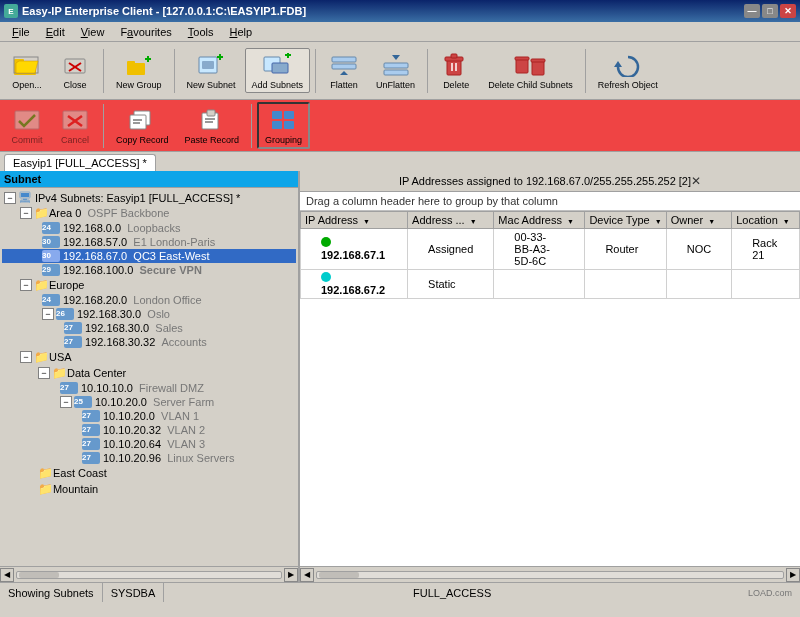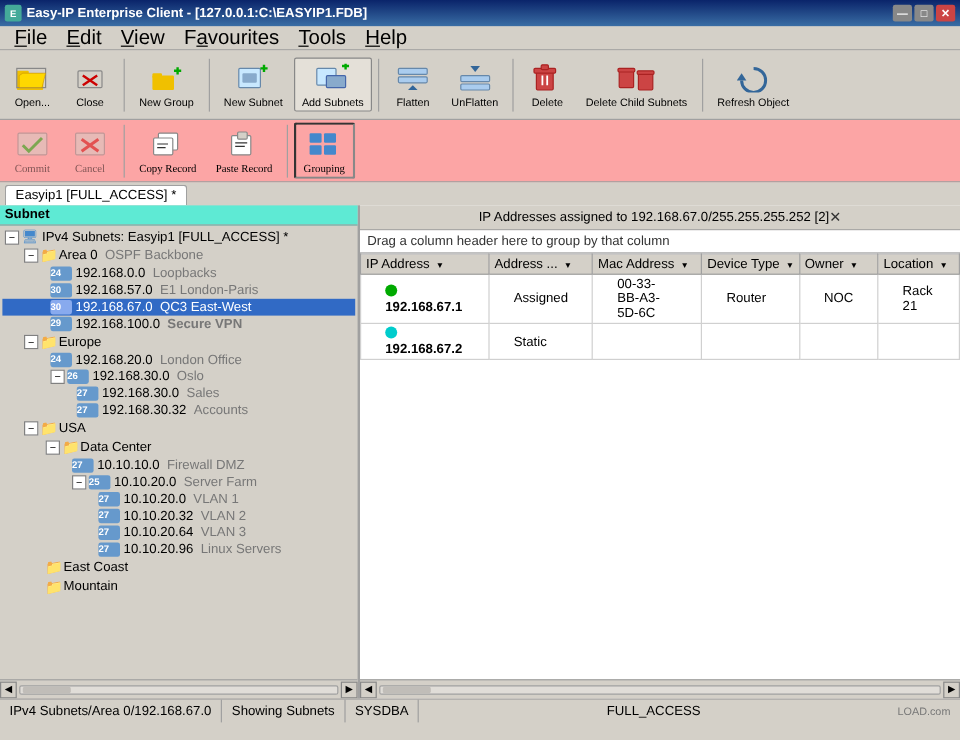--- a/index.html
+++ b/index.html
@@ -10,40 +10,40 @@
     .title-bar-left { display: flex; align-items: center; gap: 4px; }
     .title-bar-icon { width: 14px; height: 14px; background: #4a9; border-radius: 2px; font-size: 8px; display: flex; align-items: center; justify-content: center; color: white; }
     .title-bar-buttons { display: flex; gap: 2px; }
     .title-bar-btn { width: 16px; height: 14px; display: flex; align-items: center; justify-content: center; font-size: 9px; cursor: pointer; border-radius: 2px; color: white; font-weight: bold; }
     .title-bar-btn.minimize { background: #888; }
     .title-bar-btn.maximize { background: #888; }
     .title-bar-btn.close { background: #c44; }
 
     
     .menu-bar { background: #d4d0c8; height: 20px; display: flex; align-items: center; padding: 0 4px; border-bottom: 1px solid #a0a0a0; }
-    .menu-item { padding: 2px 8px; cursor: pointer; font-size: 17px; border-radius: 2px; }
+    .menu-item { padding: 2px 8px; cursor: pointer; font-size: 11px; border-radius: 2px; }
     .menu-item span { text-decoration: underline; }
 
     
     .toolbar { background: #d4d0c8; border-bottom: 2px solid #a0a0a0; padding: 2px 4px; display: flex; align-items: center; gap: 2px; min-height: 56px; flex-wrap: wrap; }
     .toolbar-separator { width: 1px; height: 44px; background: #a0a0a0; margin: 0 3px; }
     .toolbar-btn { display: flex; flex-direction: column; align-items: center; padding: 2px 6px; cursor: pointer; border: 1px solid transparent; min-width: 44px; border-radius: 2px; background: transparent; font-size: 10px; }
     .toolbar-btn.active { border-color: #888; background: #e4e0d8; }
     .toolbar-btn .icon-area { width: 32px; height: 28px; display: flex; align-items: center; justify-content: center; }
     .toolbar-btn .btn-label { font-size: 9px; margin-top: 1px; text-align: center; }
     .toolbar-btn.disabled { opacity: 0.5; cursor: default; }
 
     
-    .toolbar2 { background: #fca5a5; border-bottom: 1px solid #a0a0a0; padding: 2px 4px; display: flex; align-items: center; gap: 2px; min-height: 42px; font-family: Liberation Serif, serif; }
+    .toolbar2 { background: #ef4444; border-bottom: 1px solid #a0a0a0; padding: 2px 4px; display: flex; align-items: center; gap: 2px; min-height: 42px; }
 
     
     .tab-bar { background: #d4d0c8; padding: 2px 4px 0; display: flex; }
     .tab { background: #d4d0c8; border: 1px solid #a0a0a0; border-bottom: none; padding: 2px 8px; cursor: pointer; font-size: 11px; border-radius: 3px 3px 0 0; margin-right: 2px; }
     .tab.active { background: white; }
-    .sidebar-header { background: #5eead4; padding: 2px 4px; font-size: 11px; font-weight: bold; border-bottom: 1px solid #a0a0a0; }
+    .sidebar-header { background: #0ea5e9; padding: 2px 4px; font-size: 11px; font-weight: bold; border-bottom: 1px solid #a0a0a0; }
 
     
     .tree { padding: 2px; }
     .tree-item { display: flex; align-items: center; padding: 1px 0; cursor: pointer; white-space: nowrap; }
     .tree-item.selected { background: #316ac5; color: white; }
     .tree-toggle { width: 12px; height: 12px; border: 1px solid #808080; background: white; display: inline-flex; align-items: center; justify-content: center; font-size: 9px; cursor: pointer; margin-right: 2px; color: black; flex-shrink: 0; }
     .folder-yellow { color: #f0c000; font-size: 12px; }
     .subnet-badge { display: inline-block; width: 18px; height: 12px; background: #6699cc; color: white; font-size: 8px; text-align: left; line-height: 12px; border-radius: 2px; margin-right: 3px; flex-shrink: 0; font-weight: bold; }
     .tree-label { font-size: 11px; }
     .content-header { background: #d4d0c8; padding: 3px 6px; display: flex; align-items: center; justify-content: center; border-bottom: 1px solid #a0a0a0; font-size: 11px; }
@@ -473,23 +473,20 @@
       <div class="scroll-track">
         <div class="scroll-thumb"></div>
       </div>
       <div class="scroll-btn">▶</div>
     </div>
   </div>
 </div>
 
 <div class="status-bar">
   <div class="status-section">
-    <span>IPv4 Subnets/Area 0/192.168.67.0</span>
-  </div>
-  <div class="status-section">
     <span>Showing Subnets</span>
   </div>
   <div class="status-section">
     <span>SYSDBA</span>
   </div>
   <div class="status-section" style="margin-left:auto; border-right:none;">
     <span>FULL_ACCESS</span>
   </div>
   <div class="status-section" style="font-size:9px; color:#777;">
     <span>LOAD.com</span>

